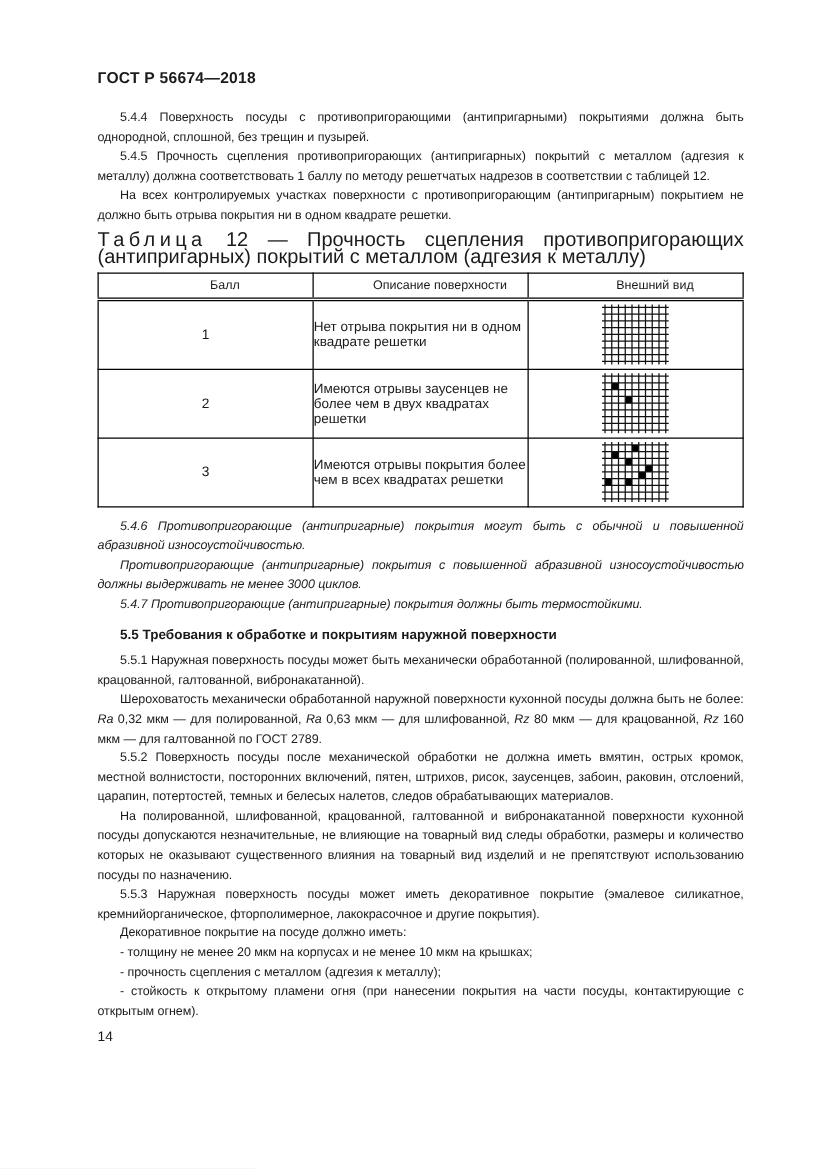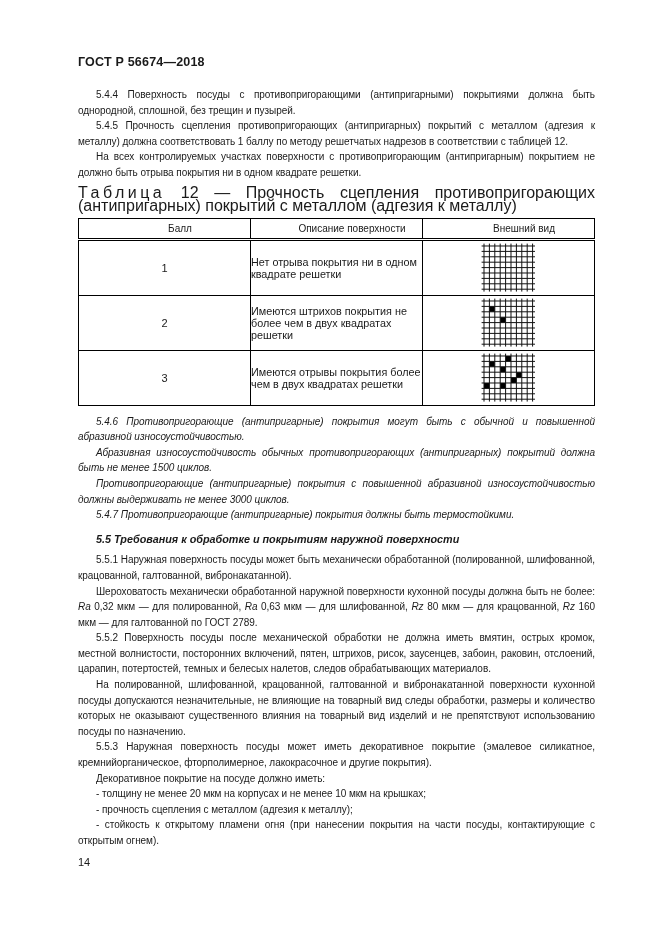--- a/index.html
+++ b/index.html
@@ -51,21 +51,21 @@
     padding-left:31px;
   }
   td.score{width:50px;text-align:center;font-size:11px;}
   td.desc{width:390px;font-size:10.8px;padding:4px 8px 4px 16px;text-align:left;vertical-align:middle;}
   td.view{width:75px;text-align:center;vertical-align:middle;height:54px;}
   td.view svg{display:block;margin:0 auto;}
   .mid-block{margin-top:8px;font-style:italic;}
   h3.sect-heading{
     margin:9px 0 5px 0;
     font-size:10.8px;line-height:15.6px;
-    font-weight:bold;text-indent:18px;font-style:italic;
+    font-weight:bold;text-indent:18px;
   }
   .page-number{
     margin-top:7px;
     font-size:11px;
   }
 </style>
 </head>
 <body>
 
 <div class="page">
@@ -111,21 +111,21 @@
                   <line y1="19.200000000000003" y2="19.200000000000003" x1="0.6000000000000001" x2="54" stroke="#111" stroke-width="1"></line>
                   <line y1="24.6" y2="24.6" x1="0.6000000000000001" x2="54" stroke="#111" stroke-width="1"></line>
                   <line y1="30" y2="30" x1="0.6000000000000001" x2="54" stroke="#111" stroke-width="1"></line>
                   <line y1="35.400000000000006" y2="35.400000000000006" x1="0.6000000000000001" x2="54" stroke="#111" stroke-width="1"></line>
                   <line y1="40.800000000000004" y2="40.800000000000004" x1="0.6000000000000001" x2="54" stroke="#111" stroke-width="1"></line>
                   <line y1="46.2" y2="46.2" x1="0.6000000000000001" x2="54" stroke="#111" stroke-width="1"></line>
                 </svg></span></td>
         </tr>
         <tr>
           <td class="score">2</td>
-          <td class="desc">Имеются штрихов покрытия не более чем в двух квадратах решетки</td>
+          <td class="desc">Имеются отрывы заусенцев не более чем в двух квадратах решетки</td>
           <td class="view"><span><svg width="54.6" height="49.2" viewBox="0 0 54.6 49.2">
                   <rect x="8.4" y="8.4" width="5.4" height="5.4" fill="#000"></rect>
                   <rect x="19.200000000000003" y="19.200000000000003" width="5.4" height="5.4" fill="#000"></rect>
                   <line x1="3" x2="3" y1="0.6000000000000001" y2="48.6" stroke="#111" stroke-width="1"></line>
                   <line x1="8.4" x2="8.4" y1="0.6000000000000001" y2="48.6" stroke="#111" stroke-width="1"></line>
                   <line x1="13.8" x2="13.8" y1="0.6000000000000001" y2="48.6" stroke="#111" stroke-width="1"></line>
                   <line x1="19.200000000000003" x2="19.200000000000003" y1="0.6000000000000001" y2="48.6" stroke="#111" stroke-width="1"></line>
                   <line x1="24.6" x2="24.6" y1="0.6000000000000001" y2="48.6" stroke="#111" stroke-width="1"></line>
                   <line x1="30" x2="30" y1="0.6000000000000001" y2="48.6" stroke="#111" stroke-width="1"></line>
                   <line x1="35.400000000000006" x2="35.400000000000006" y1="0.6000000000000001" y2="48.6" stroke="#111" stroke-width="1"></line>
@@ -138,21 +138,21 @@
                   <line y1="19.200000000000003" y2="19.200000000000003" x1="0.6000000000000001" x2="54" stroke="#111" stroke-width="1"></line>
                   <line y1="24.6" y2="24.6" x1="0.6000000000000001" x2="54" stroke="#111" stroke-width="1"></line>
                   <line y1="30" y2="30" x1="0.6000000000000001" x2="54" stroke="#111" stroke-width="1"></line>
                   <line y1="35.400000000000006" y2="35.400000000000006" x1="0.6000000000000001" x2="54" stroke="#111" stroke-width="1"></line>
                   <line y1="40.800000000000004" y2="40.800000000000004" x1="0.6000000000000001" x2="54" stroke="#111" stroke-width="1"></line>
                   <line y1="46.2" y2="46.2" x1="0.6000000000000001" x2="54" stroke="#111" stroke-width="1"></line>
                 </svg></span></td>
         </tr>
         <tr>
           <td class="score">3</td>
-          <td class="desc">Имеются отрывы покрытия более чем в двух квадратах решетки</td>
+          <td class="desc">Имеются отрывы покрытия более чем в всех квадратах решетки</td>
           <td class="view"><span><svg width="54.6" height="49.2" viewBox="0 0 54.6 49.2">
                   <rect x="8.4" y="8.4" width="5.4" height="5.4" fill="#000"></rect>
                   <rect x="24.6" y="3" width="5.4" height="5.4" fill="#000"></rect>
                   <rect x="19.200000000000003" y="13.8" width="5.4" height="5.4" fill="#000"></rect>
                   <rect x="35.400000000000006" y="19.200000000000003" width="5.4" height="5.4" fill="#000"></rect>
                   <rect x="3" y="30" width="5.4" height="5.4" fill="#000"></rect>
                   <rect x="19.200000000000003" y="30" width="5.4" height="5.4" fill="#000"></rect>
                   <rect x="30" y="24.6" width="5.4" height="5.4" fill="#000"></rect>
                   <line x1="3" x2="3" y1="0.6000000000000001" y2="48.6" stroke="#111" stroke-width="1"></line>
                   <line x1="8.4" x2="8.4" y1="0.6000000000000001" y2="48.6" stroke="#111" stroke-width="1"></line>
@@ -173,21 +173,20 @@
                   <line y1="35.400000000000006" y2="35.400000000000006" x1="0.6000000000000001" x2="54" stroke="#111" stroke-width="1"></line>
                   <line y1="40.800000000000004" y2="40.800000000000004" x1="0.6000000000000001" x2="54" stroke="#111" stroke-width="1"></line>
                   <line y1="46.2" y2="46.2" x1="0.6000000000000001" x2="54" stroke="#111" stroke-width="1"></line>
                 </svg></span></td>
         </tr>
       </tbody>
     </table>
 
     <div class="mid-block">
       <p class="para">5.4.6 Противопригорающие (антипригарные) покрытия могут быть с обычной и повышенной абразивной износоустойчивостью.</p>
-      <p class="para">Абразивная износоустойчивость обычных противопригорающих (антипригарных) покрытий должна быть не менее 1500 циклов.</p>
       <p class="para">Противопригорающие (антипригарные) покрытия с повышенной абразивной износоустойчивостью должны выдерживать не менее 3000 циклов.</p>
       <p class="para">5.4.7 Противопригорающие (антипригарные) покрытия должны быть термостойкими.</p>
     </div>
 
     <h3 class="sect-heading">5.5 Требования к обработке и покрытиям наружной поверхности</h3>
 
     <div>
       <p class="para">5.5.1 Наружная поверхность посуды может быть механически обработанной (полированной, шлифованной, крацованной, галтованной, вибронакатанной).</p>
       <p class="para">Шероховатость механически обработанной наружной поверхности кухонной посуды должна быть не более: <i>Ra</i> 0,32 мкм — для полированной, <i>Ra</i> 0,63 мкм — для шлифованной, <i>Rz</i> 80 мкм — для крацованной, <i>Rz</i> 160 мкм — для галтованной по ГОСТ 2789.</p>
       <p class="para">5.5.2 Поверхность посуды после механической обработки не должна иметь вмятин, острых кромок, местной волнистости, посторонних включений, пятен, штрихов, рисок, заусенцев, забоин, раковин, отслоений, царапин, потертостей, темных и белесых налетов, следов обрабатывающих материалов.</p>

